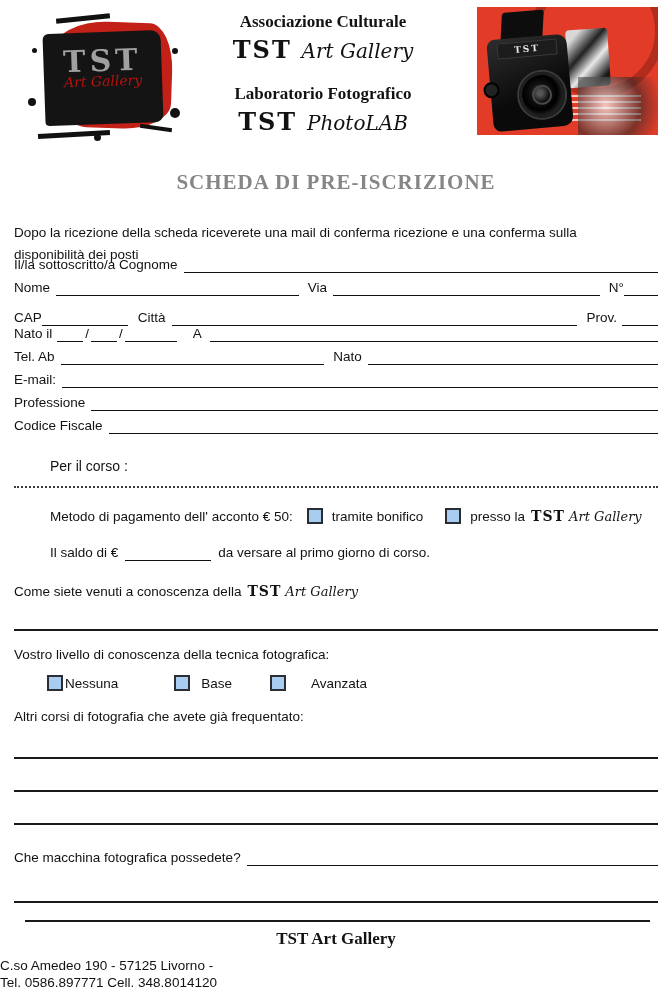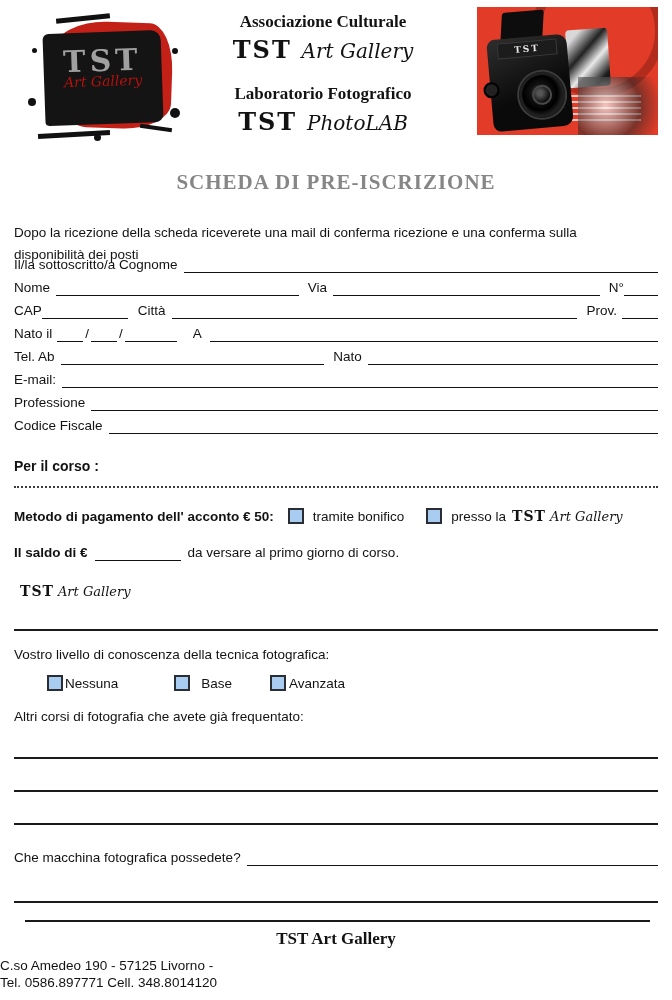--- a/index.html
+++ b/index.html
@@ -7,21 +7,21 @@
   .page {
     position:relative; width:672px; height:1000px; background:#fff;
     font-family:"Liberation Sans", sans-serif; font-size:13.5px; color:#121212;
     overflow:hidden;
   }
   .abs { position:absolute; }
   .row { position:absolute; left:14px; right:14px; display:flex; align-items:flex-start; height:20px; }
   .lbl { white-space:nowrap; line-height:18px; }
   .blank { border-bottom:1px solid #121212; height:17px; display:inline-block; }
   .grow { flex:1 1 auto; }
-  .b { font-weight:bold; }
+  .b { font-weight:normal;margin-left:36px; }
   .tst { font-family:"DejaVu Serif", serif; font-weight:bold; letter-spacing:1px; }
   .script { font-family:"DejaVu Serif", serif; font-style:italic; }
   .cb { width:16px; height:16px; background:#a9cdf0; border:2px solid #2a2d33; flex:0 0 auto; display:inline-block; }
   .hr { position:absolute; height:2px; background:#1a1a1a; }
 
   
   .hdr-center { position:absolute; left:178px; width:290px; top:12px; text-align:center; }
   .hdr-assoc, .hdr-lab { font-family:"Liberation Serif", serif; font-weight:bold; font-size:17px; }
   .hdr-brand { margin-top:3px; }
   .hdr-brand .tst { font-size:24px; letter-spacing:2px; }
@@ -143,21 +143,21 @@
 
   <div class="row" style="top:279px">
     <span class="lbl">Nome</span>
     <span class="blank" style="flex:10; margin:0 9px 0 6px"></span>
     <span class="lbl">Via</span>
     <span class="blank" style="flex:11; margin:0 9px 0 6px"></span>
     <span class="lbl">N°</span>
     <span class="blank" style="width:34px"></span>
   </div>
 
-  <div class="row" style="top:302px">
+  <div class="row" style="top:309px">
     <span class="lbl">CAP</span>
     <span class="blank" style="width:86px"></span>
     <span class="lbl" style="margin-left:10px">Città</span>
     <span class="blank grow" style="margin:0 9px 0 6px"></span>
     <span class="lbl">Prov.</span>
     <span class="blank" style="width:36px; margin-left:5px"></span>
   </div>
 
   <div class="row" style="top:325px">
     <span class="lbl">Nato il</span>
@@ -205,33 +205,34 @@
     <span class="script" style="margin-left:4px; font-size:13px">Art Gallery</span>
   </div>
 
   <div class="row" style="top:544px">
     <span class="b lbl">Il saldo di  €</span>
     <span class="blank" style="width:86px; margin:0 7px"></span>
     <span class="lbl">da versare al primo giorno di corso.</span>
   </div>
 
   <div class="row" style="top:581px; align-items:center">
+    <span>Come siete venuti a conoscenza della</span>
     <span class="tst" style="margin-left:6px; font-size:14px">TST</span>
     <span class="script" style="margin-left:4px; font-size:13px">Art Gallery</span>
   </div>
   <div class="hr" style="top:629px; left:14px; right:14px"></div>
 
   <div class="abs" style="top:647px; left:14px">Vostro livello di conoscenza della tecnica fotografica:</div>
   <div class="abs" style="top:675px; left:47px; display:flex; align-items:center">
     <span class="cb"></span>
     <span style="margin-left:2px">Nessuna</span>
     <span class="cb" style="margin-left:56px"></span>
     <span style="margin-left:11px">Base</span>
     <span class="cb" style="margin-left:38px"></span>
-    <span style="margin-left:3px">Avanzata</span>
+    <span style="margin-left:25px">Avanzata</span>
   </div>
 
   <div class="abs" style="top:709px; left:14px">Altri corsi di fotografia che avete già frequentato:</div>
   <div class="hr" style="top:757px; left:14px; right:14px"></div>
   <div class="hr" style="top:790px; left:14px; right:14px"></div>
   <div class="hr" style="top:823px; left:14px; right:14px"></div>
 
   <div class="row" style="top:849px">
     <span class="lbl">Che macchina fotografica possedete?</span>
     <span class="blank grow" style="margin-left:6px"></span>

